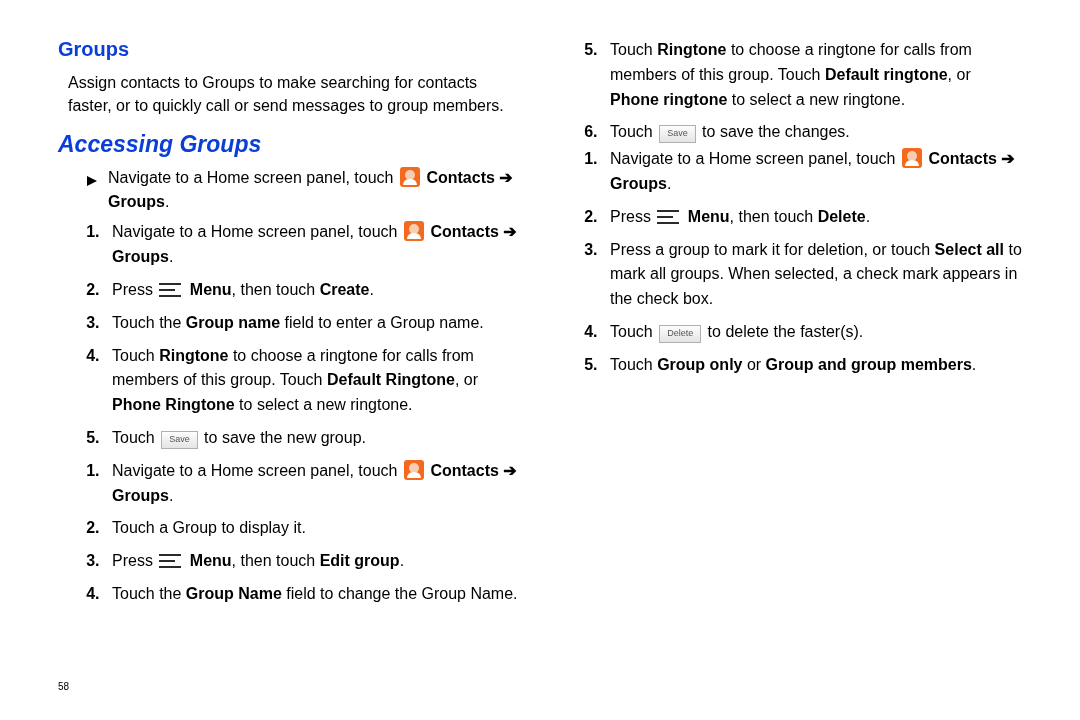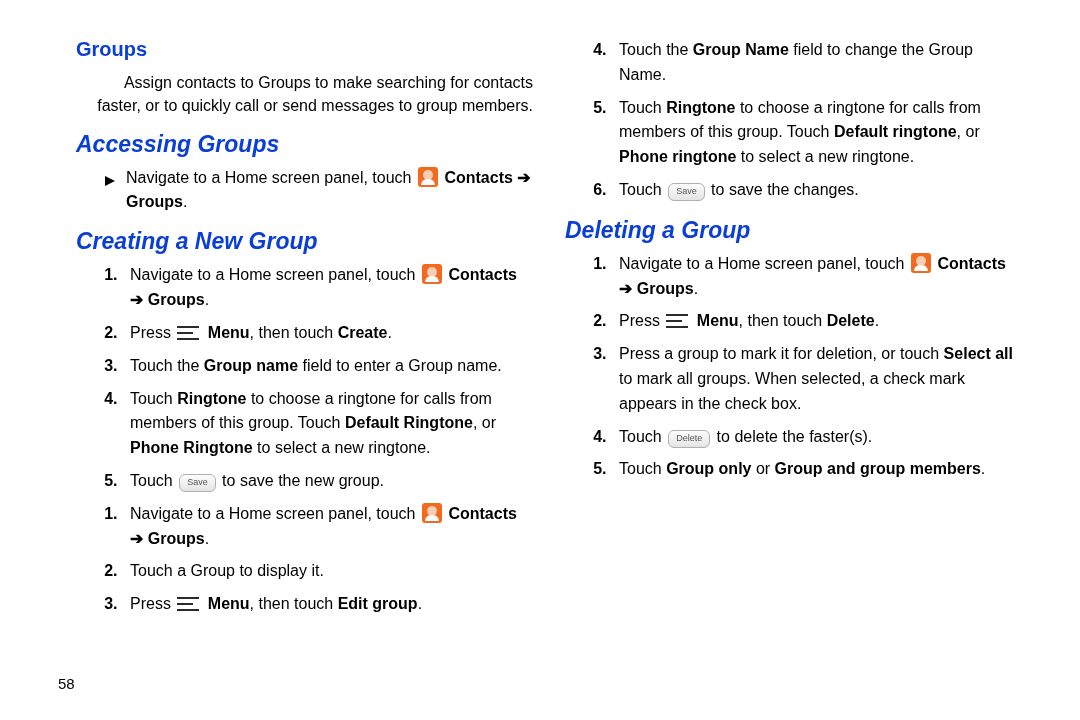--- a/index.html
+++ b/index.html
@@ -7,21 +7,21 @@
     padding: 0;
     width: 1080px;
     height: 720px;
     font-family: Arial, Helvetica, sans-serif;
     font-size: 16px;
     color: #000;
     position: relative;
     background: #fff;
   }
   .page {
-    padding: 38px 58px 0 76px;
+    padding: 38px 58px 0 58px;
     column-count: 2;
     column-gap: 32px;
     column-fill: auto;
     height: 620px;
   }
   .h-groups {
     color: #0a3fd6;
     font-weight: bold;
     font-size: 20px;
     margin: 0 0 10px 0;
@@ -31,21 +31,20 @@
     color: #0a3fd6;
     font-weight: bold;
     font-style: italic;
     font-size: 23px;
     margin: 14px 0 8px 0;
     break-after: avoid;
   }
   p.intro {
     margin: 0 0 8px 10px;
     line-height: 1.45;
-    text-align: right;
   }
   ol.steps {
     margin: 0 0 0 18px;
     padding: 0 0 0 28px;
     line-height: 1.55;
   }
   ol.steps > li {
     margin: 2px 0 8px 0;
     padding-left: 8px;
   }
@@ -108,30 +107,30 @@
     left: 0; right: 6px; top: 4px;
     border-top: 2px solid #2b2b2b;
   }
   .soft-btn {
     display: inline-block;
     font-size: 9px;
     font-weight: normal;
     color: #555;
     background: linear-gradient(#fdfdfd, #e4e4e4);
     border: 1px solid #b0b0b0;
-    border-radius: 6px;
+    border-radius: 0;
     padding: 1px 7px;
     vertical-align: 1px;
     margin: 0 2px;
   }
   .pagenum {
     position: absolute;
     left: 58px;
     bottom: 28px;
-    font-size: 15px;
+    font-size: 10px;
     color: #000;
   }
 </style>
 </head>
 <body>
 
 <div class="page">
 
   <div class="h-groups">Groups</div>
 
@@ -144,21 +143,20 @@
           <polygon points="1,1 11,6 1,11" fill="#000"></polygon>
         </svg>
     </span>
     <span>
       <span>Navigate to a Home screen panel, touch </span>
       <span class="contacts-icon"></span>
       <b>Contacts</b><b> ➔ </b><b>Groups</b><span>.</span>
     </span>
   </div>
 
-  <div class="h-sub">Creating a New Group</div>
   <ol class="steps">
     <li>
       <span>Navigate to a Home screen panel, touch </span>
       <span class="contacts-icon"></span>
       <b>Contacts</b><b> ➔ </b><b>Groups</b><span>.</span>
     </li>
     <li>
       <span>Press </span>
       <span class="menu-icon"></span>
       <b>Menu</b><span>, then touch </span><b>Create</b><span>.</span>
@@ -194,21 +192,20 @@
     <li>
       <span>Touch </span><b>Ringtone</b><span> to choose a ringtone for calls from members of this group. Touch </span><b>Default ringtone</b><span>, or </span><b>Phone ringtone</b><span> to select a new ringtone.</span>
     </li>
     <li>
       <span>Touch </span>
       <span class="soft-btn">Save</span>
       <span> to save the changes.</span>
     </li>
   </ol>
 
-  <div class="h-sub">Deleting a Group</div>
   <ol class="steps">
     <li>
       <span>Navigate to a Home screen panel, touch </span>
       <span class="contacts-icon"></span>
       <b>Contacts</b><b> ➔ </b><b>Groups</b><span>.</span>
     </li>
     <li>
       <span>Press </span>
       <span class="menu-icon"></span>
       <b>Menu</b><span>, then touch </span><b>Delete</b><span>.</span>

